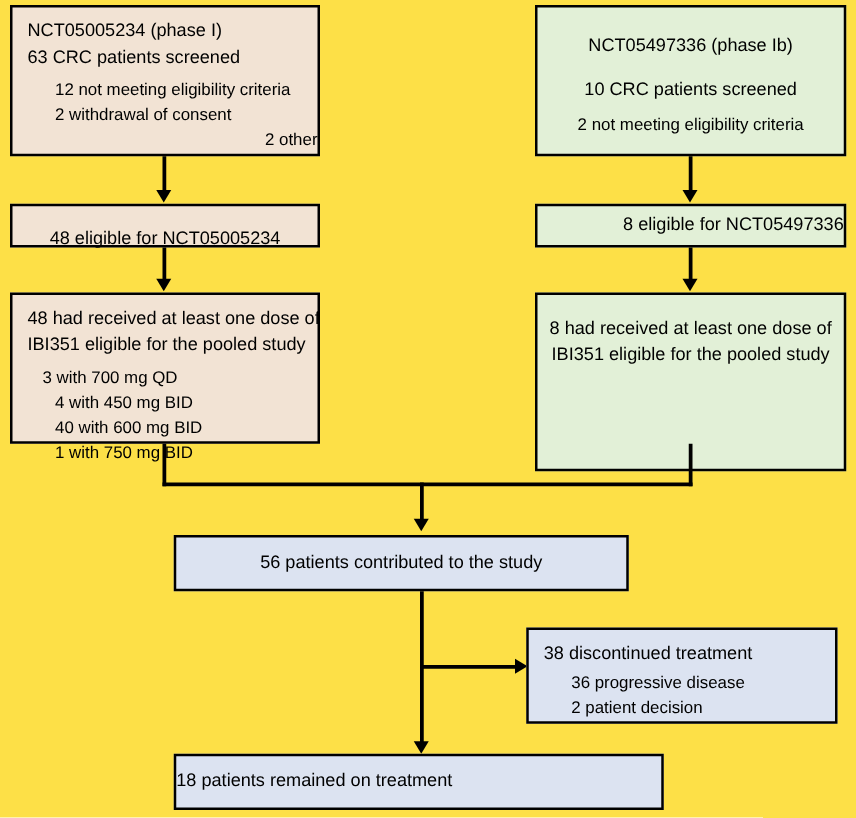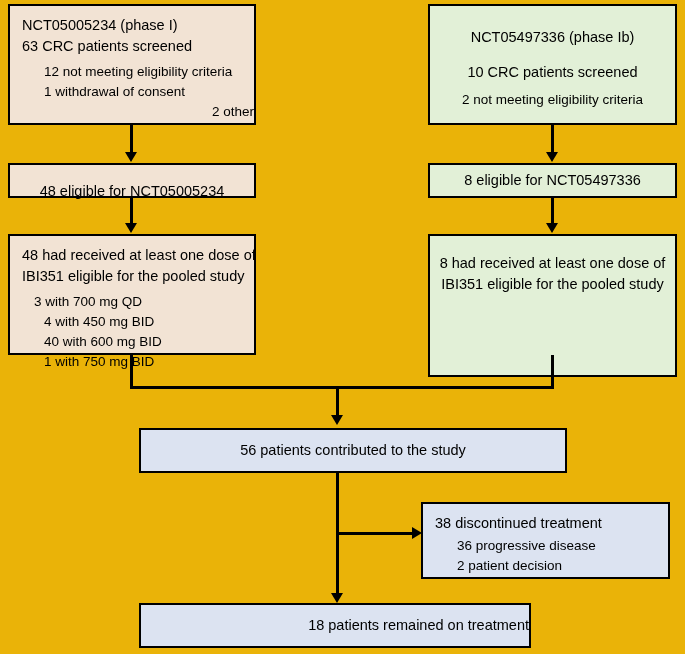--- a/index.html
+++ b/index.html
@@ -1,17 +1,17 @@
 <!DOCTYPE html>
 <html><head>
 <meta charset="utf-8">
 <style>
   html,body{margin:0;padding:0;background:#ffffff;}
   body{font-family:"Liberation Sans","DejaVu Sans",sans-serif;}
-  #canvas{position:relative;width:685px;height:654px;background:#eab308;overflow:hidden;}
+  #canvas{position:relative;width:685px;height:654px;background:#fde047;overflow:hidden;}
 
   .box{position:absolute;box-sizing:border-box;border:2.5px solid #000;}
   .box .inner{padding:0;}
   .ln{display:block;white-space:pre;color:#000;}
 
   
   .beige{background:#f2e3d4;}
   .green{background:#e2f0d7;}
   .blue{background:#dce3f1;}
 
@@ -29,21 +29,21 @@
 </head>
 <body>
 
 <div id="canvas">
 
   <div class="box beige" style="left:8px;top:4px;width:248px;height:121px;">
     <div class="inner" style="padding:9px 0 0 12px;">
       <span class="ln t-main">NCT05005234 (phase I)</span>
       <span class="ln t-main">63 CRC patients screened</span>
       <span class="ln t-sub" style="margin-left:22px;margin-top:5px;">12 not meeting eligibility criteria</span>
-      <span class="ln t-sub" style="margin-left:22px;">1 withdrawal of consent</span>
+      <span class="ln t-sub" style="margin-left:22px;">2 withdrawal of consent</span>
       <span class="ln t-sub" style="margin-left:22px;text-align:right;">2 other</span>
     </div>
   </div>
 
   <div class="vline" style="left:130px;top:125px;height:30px;"></div>
   <div class="arrow-down" style="left:125px;top:152px;"></div>
 
   <div class="box beige" style="left:8px;top:163px;width:248px;height:35px;">
     <div class="inner" style="padding:16px;height:100%;display:flex;align-items:flex-start;justify-content:center;text-decoration:underline;">
       <span class="ln t-main">48 eligible for NCT05005234</span>
@@ -69,60 +69,60 @@
       <span class="ln t-main center">NCT05497336 (phase Ib)</span>
       <span class="ln t-main center" style="margin-top:14px;text-align:center;">10 CRC patients screened</span>
       <span class="ln t-sub center" style="margin-top:7px;">2 not meeting eligibility criteria</span>
     </div>
   </div>
 
   <div class="vline" style="left:551px;top:125px;height:30px;"></div>
   <div class="arrow-down" style="left:546px;top:152px;"></div>
 
   <div class="box green" style="left:428px;top:163px;width:249px;height:35px;">
-    <div class="inner" style="padding:0;height:100%;display:flex;align-items:center;justify-content:center;">
+    <div class="inner" style="padding:0;height:100%;display:flex;align-items:center;justify-content:flex-end;">
       <span class="ln t-main">8 eligible for NCT05497336</span>
     </div>
   </div>
 
   <div class="vline" style="left:551px;top:198px;height:28px;"></div>
   <div class="arrow-down" style="left:546px;top:223px;"></div>
 
   <div class="box green" style="left:428px;top:234px;width:249px;height:143px;">
     <div class="inner" style="padding:17px 0 0 0;">
       <span class="ln t-main center">8 had received at least one dose of</span>
       <span class="ln t-main center">IBI351 eligible for the pooled study</span>
     </div>
   </div>
 
   <div class="vline" style="left:130px;top:355px;height:34px;"></div>
   <div class="vline" style="left:551px;top:355px;height:34px;"></div>
   <div class="hline" style="left:130px;top:386px;width:424px;"></div>
   <div class="vline" style="left:336px;top:386px;height:32px;"></div>
   <div class="arrow-down" style="left:331px;top:415px;"></div>
 
-  <div class="box blue" style="left:139px;top:428px;width:428px;height:45px;">
+  <div class="box blue" style="left:139px;top:428px;width:364px;height:45px;">
     <div class="inner" style="padding:0;height:100%;display:flex;align-items:center;justify-content:center;">
       <span class="ln t-main">56 patients contributed to the study</span>
     </div>
   </div>
 
   <div class="vline" style="left:336px;top:473px;height:126px;"></div>
   <div class="arrow-down" style="left:331px;top:593px;"></div>
 
   <div class="hline" style="left:336px;top:532px;width:78px;"></div>
   <div class="arrow-right" style="left:412px;top:527px;"></div>
 
   <div class="box blue" style="left:421px;top:502px;width:249px;height:77px;">
     <div class="inner" style="padding:9px 0 0 12px;">
       <span class="ln t-main">38 discontinued treatment</span>
       <span class="ln t-sub" style="margin-left:22px;margin-top:2px;">36 progressive disease</span>
       <span class="ln t-sub" style="margin-left:22px;">2 patient decision</span>
     </div>
   </div>
 
   <div class="box blue" style="left:139px;top:603px;width:392px;height:45px;">
-    <div class="inner" style="padding:0;height:100%;display:flex;align-items:center;justify-content:flex-end;">
+    <div class="inner" style="padding:0;height:100%;display:flex;align-items:center;justify-content:flex-start;">
       <span class="ln t-main">18 patients remained on treatment</span>
     </div>
   </div>
 
 </div>
 
 </body></html>

